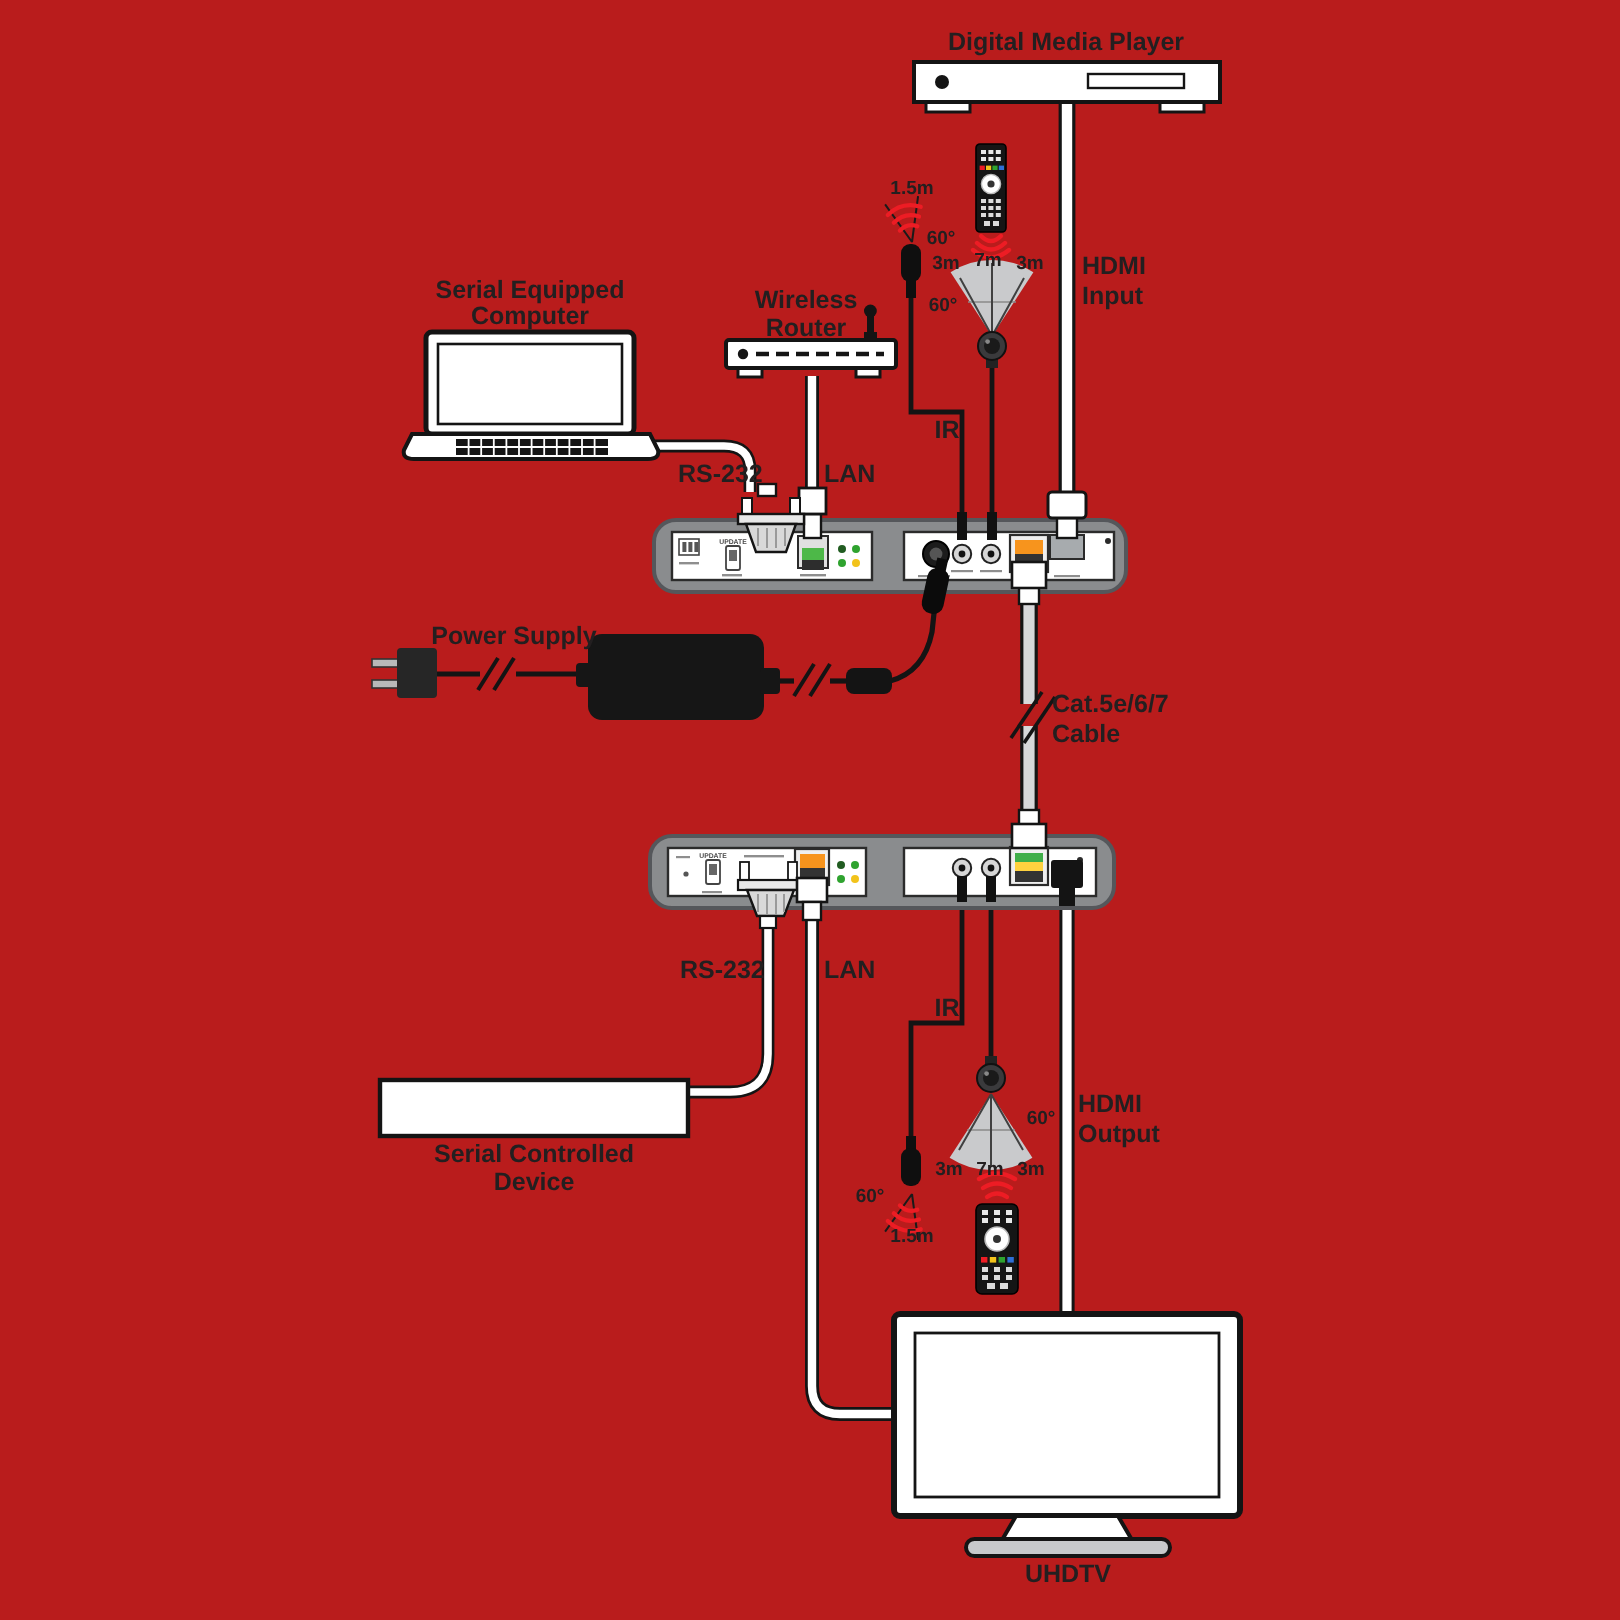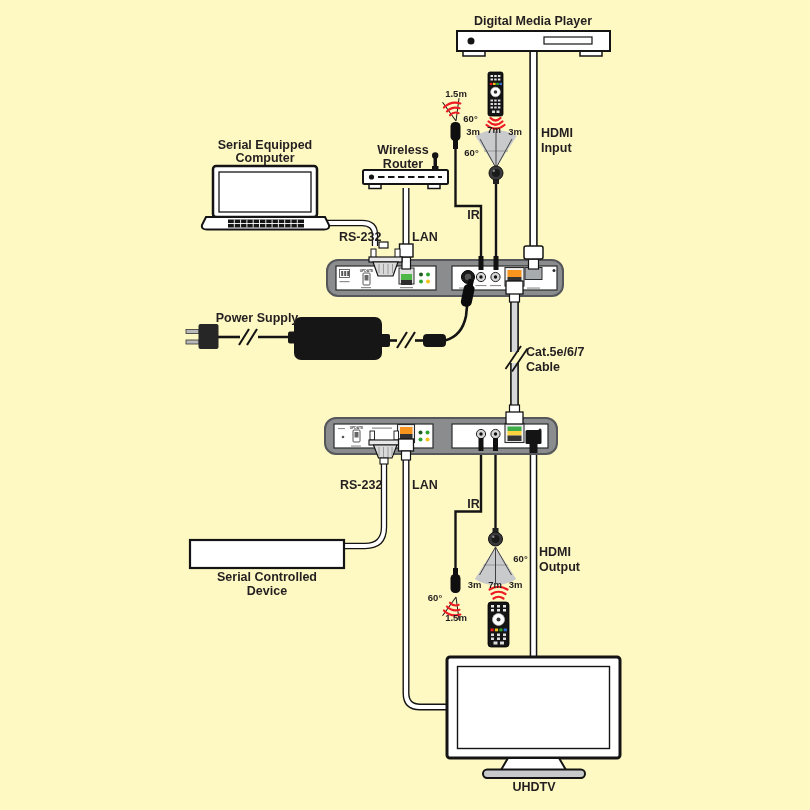--- a/index.html
+++ b/index.html
@@ -1,16 +1,16 @@
 <!DOCTYPE html>
 <html><head>
 <meta charset="utf-8">
 <style>
   html,body{margin:0;padding:0;background:#fff;}
-  .canvas{position:relative;width:810px;height:810px;background:#fef9c3;overflow:hidden;}
+  .canvas{position:relative;width:810px;height:810px;background:#b91c1c;overflow:hidden;}
   svg text{fill:#231f20;font-family:"Liberation Sans","DejaVu Sans",sans-serif;font-weight:bold;}
   .td{font-size:12.5px;}
   .ts{font-size:9.5px;}
   .tm{font-size:3.4px;fill:#4a4a4a;}
 </style>
 </head>
 <body>
 
 <div class="canvas">
 <svg width="810" height="810" viewBox="0 0 810 810">

